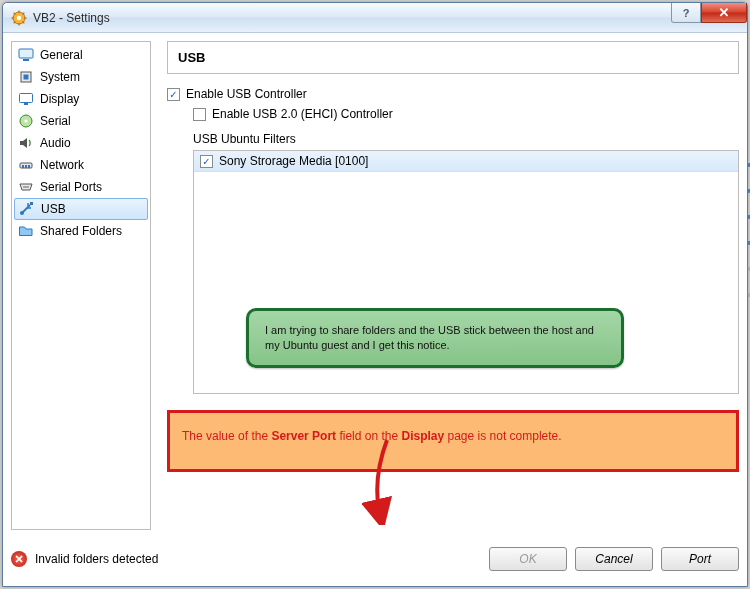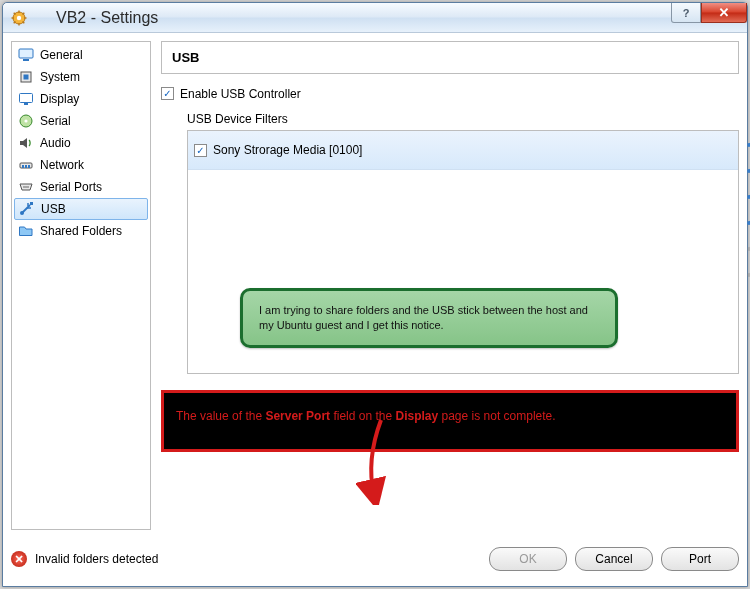--- a/index.html
+++ b/index.html
@@ -28,23 +28,22 @@
   align-items: center;
   padding: 0 0 0 8px;
   border-radius: 5px 5px 0 0;
 }
 .titlebar .app-icon {
   width: 16px; height: 16px;
   margin-right: 6px;
 }
 .titlebar .title {
   color: #2b2b2b;
-  font-size: 16px;
+  font-size: 12px;
   flex: 1;
-  margin-left: 23px;
 }
 .win-btns { display: flex; height: 22px; margin-top: -7px;}
 .win-btn {
   width: 30px; height: 20px;
   border: 1px solid #8796a6;
   border-top: none;
   background: linear-gradient(#f5f9fd, #d6e5f3);
   display: flex; align-items: center; justify-content: center;
   font-family: sans-serif;
   color: #4a5a6a;
@@ -61,21 +60,21 @@
 }
 .client {
   position: absolute;
   left: 8px; right: 8px; top: 38px; bottom: 8px;
   display: flex;
   flex-direction: column;
 }
 .body-row {
   flex: 1;
   display: flex;
-  gap: 10px;
+  gap: 16px;
   min-height: 0;
 }
 .sidebar {
   width: 140px;
   border: 1px solid #bdbdbd;
   background: #fff;
   padding: 2px 0;
 }
 .side-item {
   display: flex;
@@ -100,38 +99,38 @@
   position: relative;
 }
 .page-header {
   border: 1px solid #bdbdbd;
   padding: 8px 10px;
   font-weight: bold;
   font-size: 13px;
   background:#fff;
   margin-bottom: 10px;
 }
-.cb-row { display:flex; align-items:flex-start; gap:6px; margin:3px 0;}
+.cb-row { display:flex; align-items:flex-end; gap:6px; margin:3px 0;}
 .cb-row.indent { margin-left:26px; }
 .cb {
   width:13px; height:13px; border:1px solid #8a8a8a; background:#fff; display:inline-flex;
   align-items:center; justify-content:center; font-size:10px; color:#1565c0;
 }
 .cb.checked::after{ content:"✓"; }
 .group-label { margin: 8px 0 4px 26px; }
 .filter-box {
   margin-left: 26px;
   border: 1px solid #bdbdbd;
   height: 244px;
   position: relative;
   background:#fff;
 }
 .filter-item {
   display:flex; align-items:center; gap:6px;
-  padding:12px 6px;
+  padding:3px 6px;
   background: linear-gradient(#eaf3fd,#d7e9fb);
   border-bottom:1px solid #cfe0f2;
 }
 .filter-toolbar {
   position:absolute; right:-24px; top:-1px;
   display:flex; flex-direction:column; gap:8px;
   padding-top:2px;
 }
 .tbtn { width:18px; height:18px; display:flex; align-items:center; justify-content:center; }
 .tbtn svg { width:16px; height:16px; }
@@ -148,45 +147,46 @@
   font-size: 11px;
   line-height: 1.35;
   box-shadow: 0 1px 2px rgba(0,0,0,.25);
 }
 .arrow {
   position:absolute; left:168px; top:284px;
 }
 .error-box {
   margin: 16px 0 0 0;
   border: 3px solid #d41b1b;
-  background:#000000;
+  background:#fdba74;
   padding: 16px 12px 26px 12px;
 }
 .error-text { color:#d41b1b; font-size:12px; }
 .error-text b { font-weight:bold; }
 .footer {
   display:flex; align-items:center; gap:8px;
   padding: 10px 0 0 0;
   height: 48px;
 }
 .status-icon {
   width:16px; height:16px; border-radius:50%;
   background: radial-gradient(#ff6a5a,#b01707);
   color:#fff; font-weight:bold; font-size:11px;
   display:flex; align-items:center; justify-content:center;
 }
 .footer-spacer{flex:1;}
 .btn {
   min-width:78px; height:24px;
   border:1px solid #8a8a8a;
   background: linear-gradient(#fafafa,#e3e3e3);
-  border-radius:11px;
+  border-radius:3px;
   font-size:12px;
   cursor:pointer;
   padding: 0 12px;
+  font-style: italic;
 }
 .btn.disabled { color:#9a9a9a; }
 </style>
 </head>
 <body>
 
 <div class="window">
   <div class="titlebar">
     <span class="app-icon">
       <svg viewBox="0 0 16 16">
@@ -302,22 +302,26 @@
         </div>
       </div>
 
       <div class="main-panel">
         <div class="page-header">USB</div>
 
         <div class="cb-row">
           <span class="cb checked"></span>
           <span>Enable USB Controller</span>
         </div>
-
-        <div class="group-label">USB Device Filters</div>
+        <div class="cb-row indent">
+          <span class="cb"></span>
+          <span>Enable USB 2.0 (EHCI) Controller</span>
+        </div>
+
+        <div class="group-label">USB Ubuntu Filters</div>
 
         <div class="filter-box">
           <div class="filter-item">
             <span class="cb checked"></span>
             <span>Sony Strorage Media [0100]</span>
           </div>
           <div class="filter-toolbar">
             <span class="tbtn">
                 <svg viewBox="0 0 16 16">
                   <circle cx="4" cy="12" r="2" fill="#3a7ec8"></circle>

